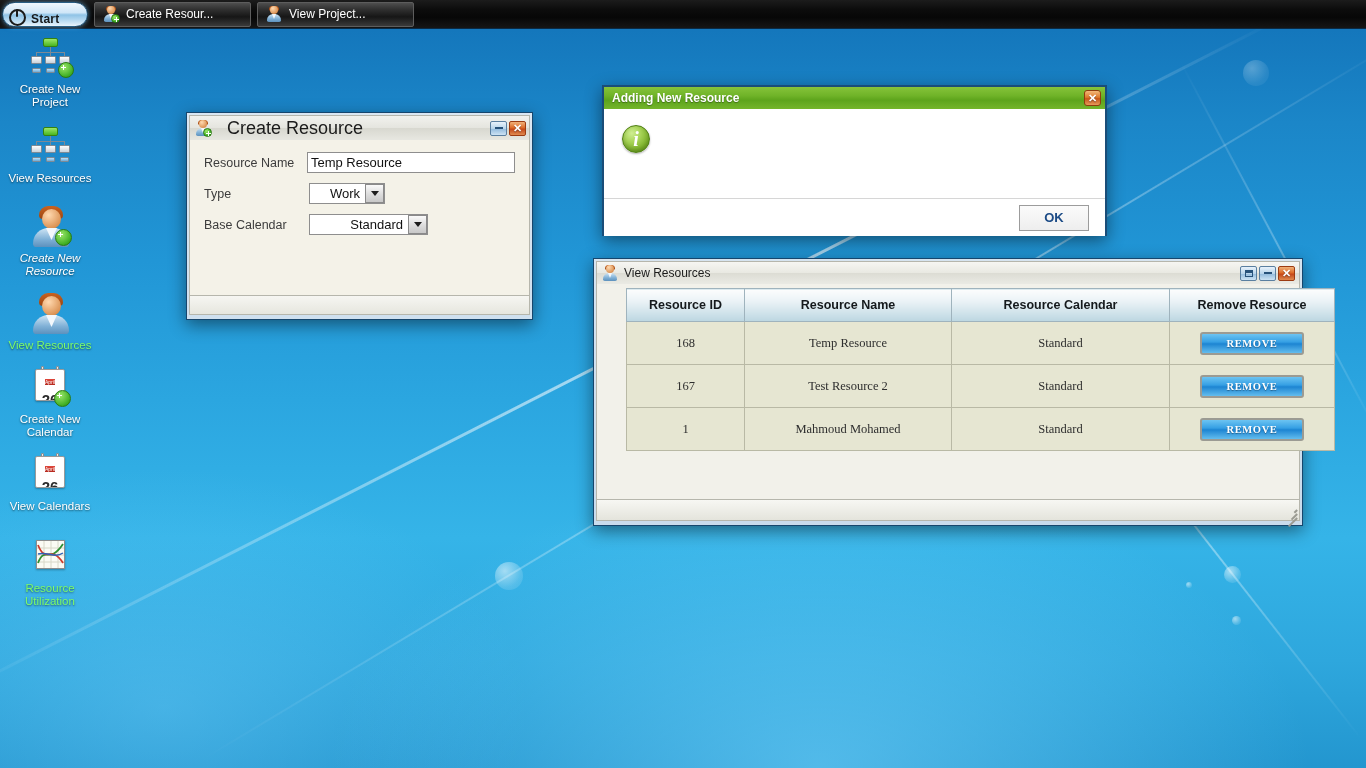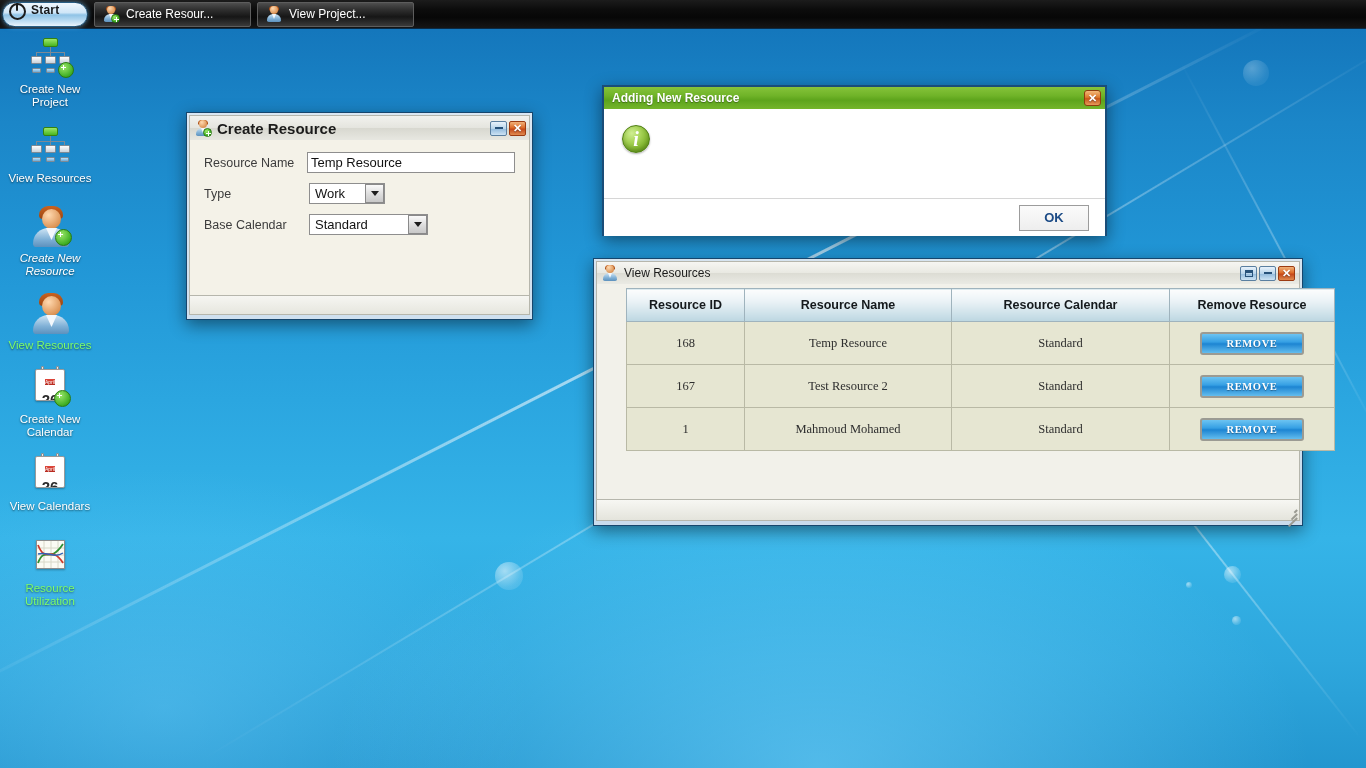--- a/index.html
+++ b/index.html
@@ -35,21 +35,21 @@
   #taskbar {
     position: absolute; left: 0; top: 0; width: 1366px; height: 29px;
     background: linear-gradient(180deg, #1c1c1c 0%, #0c0c0c 34%, #070707 62%, #161616 100%);
     border-bottom: 1px solid #0a2a45;
     display: flex; align-items: center; z-index: 60;
   }
   #start-button {
     margin-left: 2px; width: 86px; height: 25px; border-radius: 13px;
     background: linear-gradient(180deg, #f0f7fd 0%, #cfe6f7 42%, #8fc3e6 52%, #bcdcf2 78%, #e9f4fc 100%);
     border: 1px solid #2a5f85;
-    display: flex; align-items: flex-start; gap: 5px; padding-left: 6px;
+    display: flex; align-items: flex-end; gap: 5px; padding-left: 6px;
     box-shadow: 0 0 5px rgba(120,200,255,0.6);
   }
   .power-icon {
     width: 17px; height: 17px; border-radius: 50%;
     border: 2.4px solid #1b1b1b; position: relative; flex: 0 0 auto;
   }
   .power-icon::after {
     content: ""; position: absolute; left: 5.1px; top: -2px;
     width: 2.4px; height: 8px; background: #1b1b1b; border-radius: 1px;
   }
@@ -154,21 +154,21 @@
     padding: 2px;
     box-shadow: 0 5px 16px rgba(0,0,0,0.45);
   }
   .cr-titlebar {
     height: 25px;
     background: linear-gradient(180deg,#f2f2ee 0%, #e5e5df 48%, #d8d8d0 52%, #e7e7e1 100%);
     border: 1px solid #b6b6ac; border-bottom: none;
     display: flex; align-items: center; padding: 0 3px 0 5px;
   }
   .cr-title {
-    font-size: 15px; font-weight: bold; color: #1b1b1b; margin-left: 6px; flex: 1;
+    font-size: 18px; font-weight: normal; color: #1b1b1b; margin-left: 16px; flex: 1;
   }
   .win-btns { display: flex; gap: 2px; align-items: center; }
   .wbtn {
     width: 17px; height: 15px; border-radius: 2px;
     border: 1px solid #5a7fa0;
     display: flex; align-items: center; justify-content: center;
     font-size: 9px; color: #fff; font-weight: bold;
   }
   .wbtn.min { background: linear-gradient(180deg,#e8f2fb,#b7d4ea 52%,#96bdde 55%,#cde3f4); }
   .wbtn.max { background: linear-gradient(180deg,#e8f2fb,#b7d4ea 52%,#96bdde 55%,#cde3f4); }
@@ -188,21 +188,21 @@
   .form-row { display: flex; align-items: center; margin-bottom: 10px; }
   .form-label { width: 105px; font-size: 12.5px; color: #3c3c3c; }
   .txt-input {
     width: 212px; height: 21px;
     border: 1px solid #8e8e8e; background: #ffffff;
     font-size: 13px; color: #111; padding: 0 3px; line-height: 19px;
     font-family: "Liberation Sans", sans-serif;
   }
   .combo {
     height: 21px; border: 1px solid #8e8e8e; background: #fff;
-    display: flex; align-items: center; font-size: 13px; color: #111;
+    display: flex; align-items: center; font-size: 13px; color: #111; text-align: right;
   }
   .combo .cval { padding: 0 5px; flex: 1; }
   .combo .arrow-btn {
     width: 19px; height: 19px; margin: 0 0px 0 0;
     background: linear-gradient(180deg,#fafafa,#dcdcdc 55%,#c8c8c8);
     border: 1px solid #8a8a8a;
     display: flex; align-items: center; justify-content: center;
   }
   .tri-down {
     width: 0; height: 0; border-left: 4px solid transparent;

